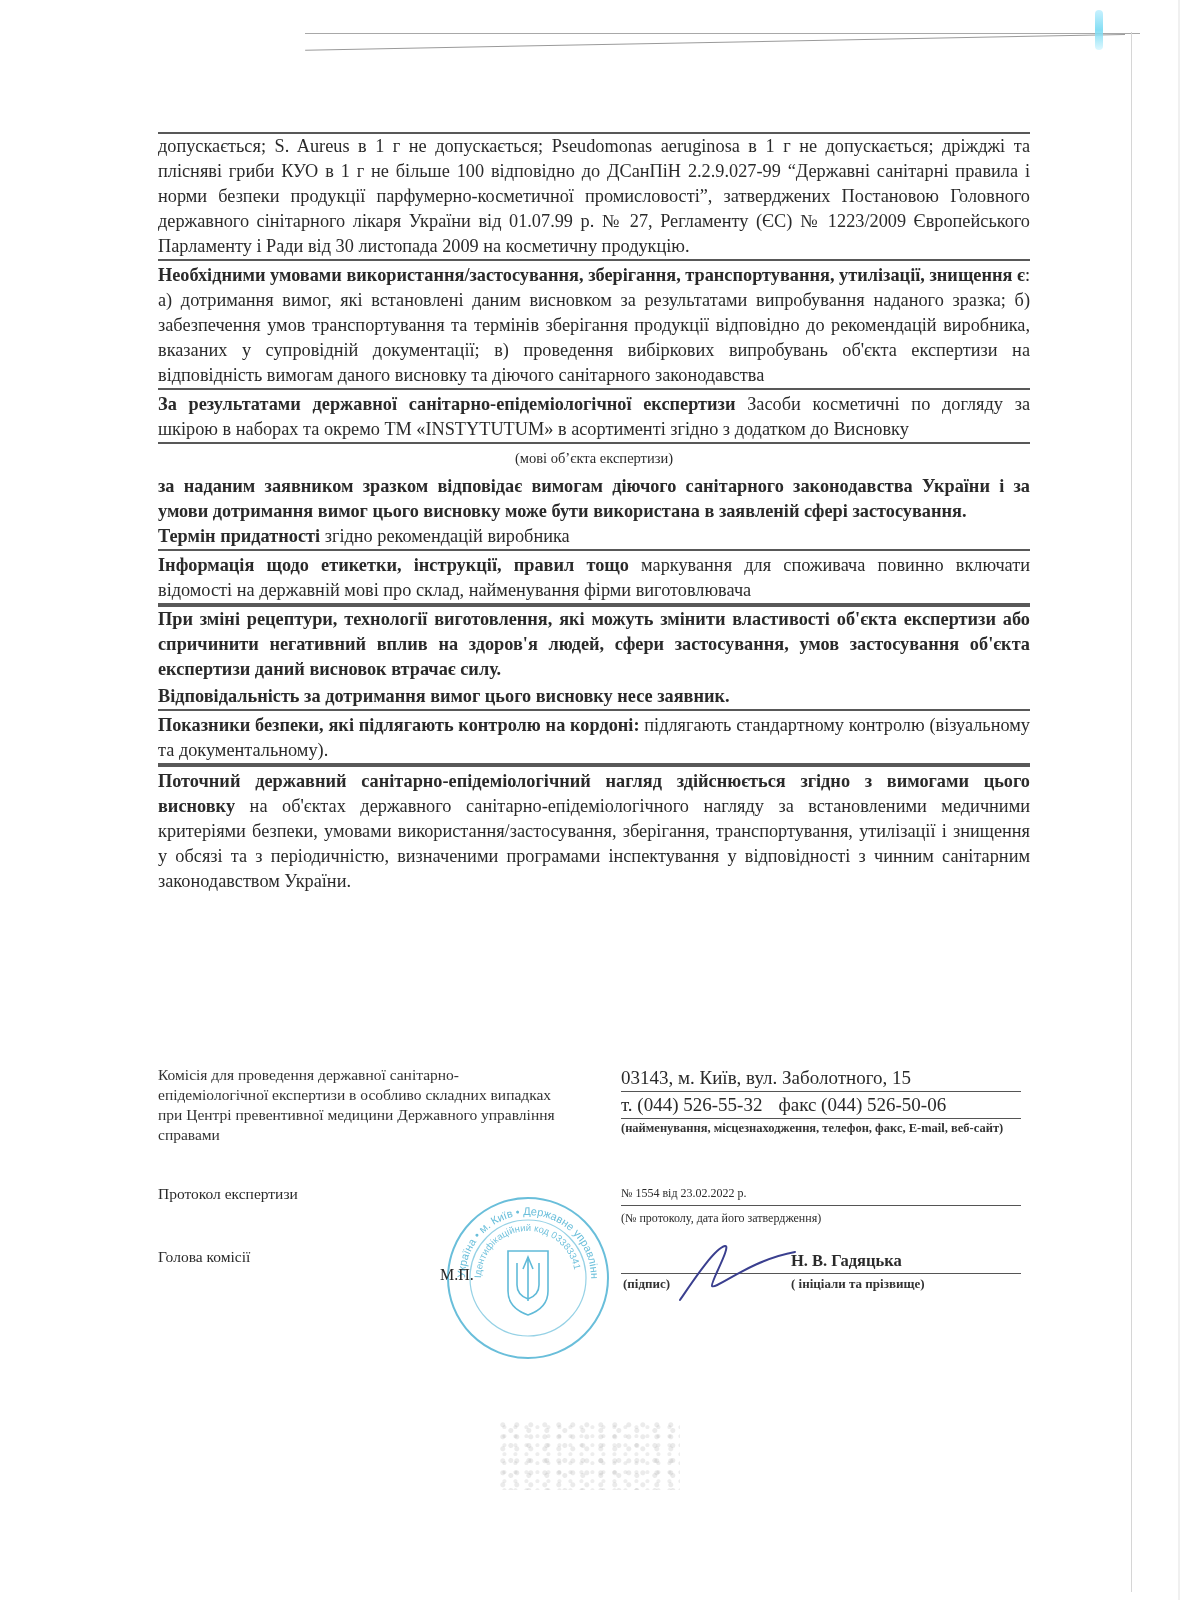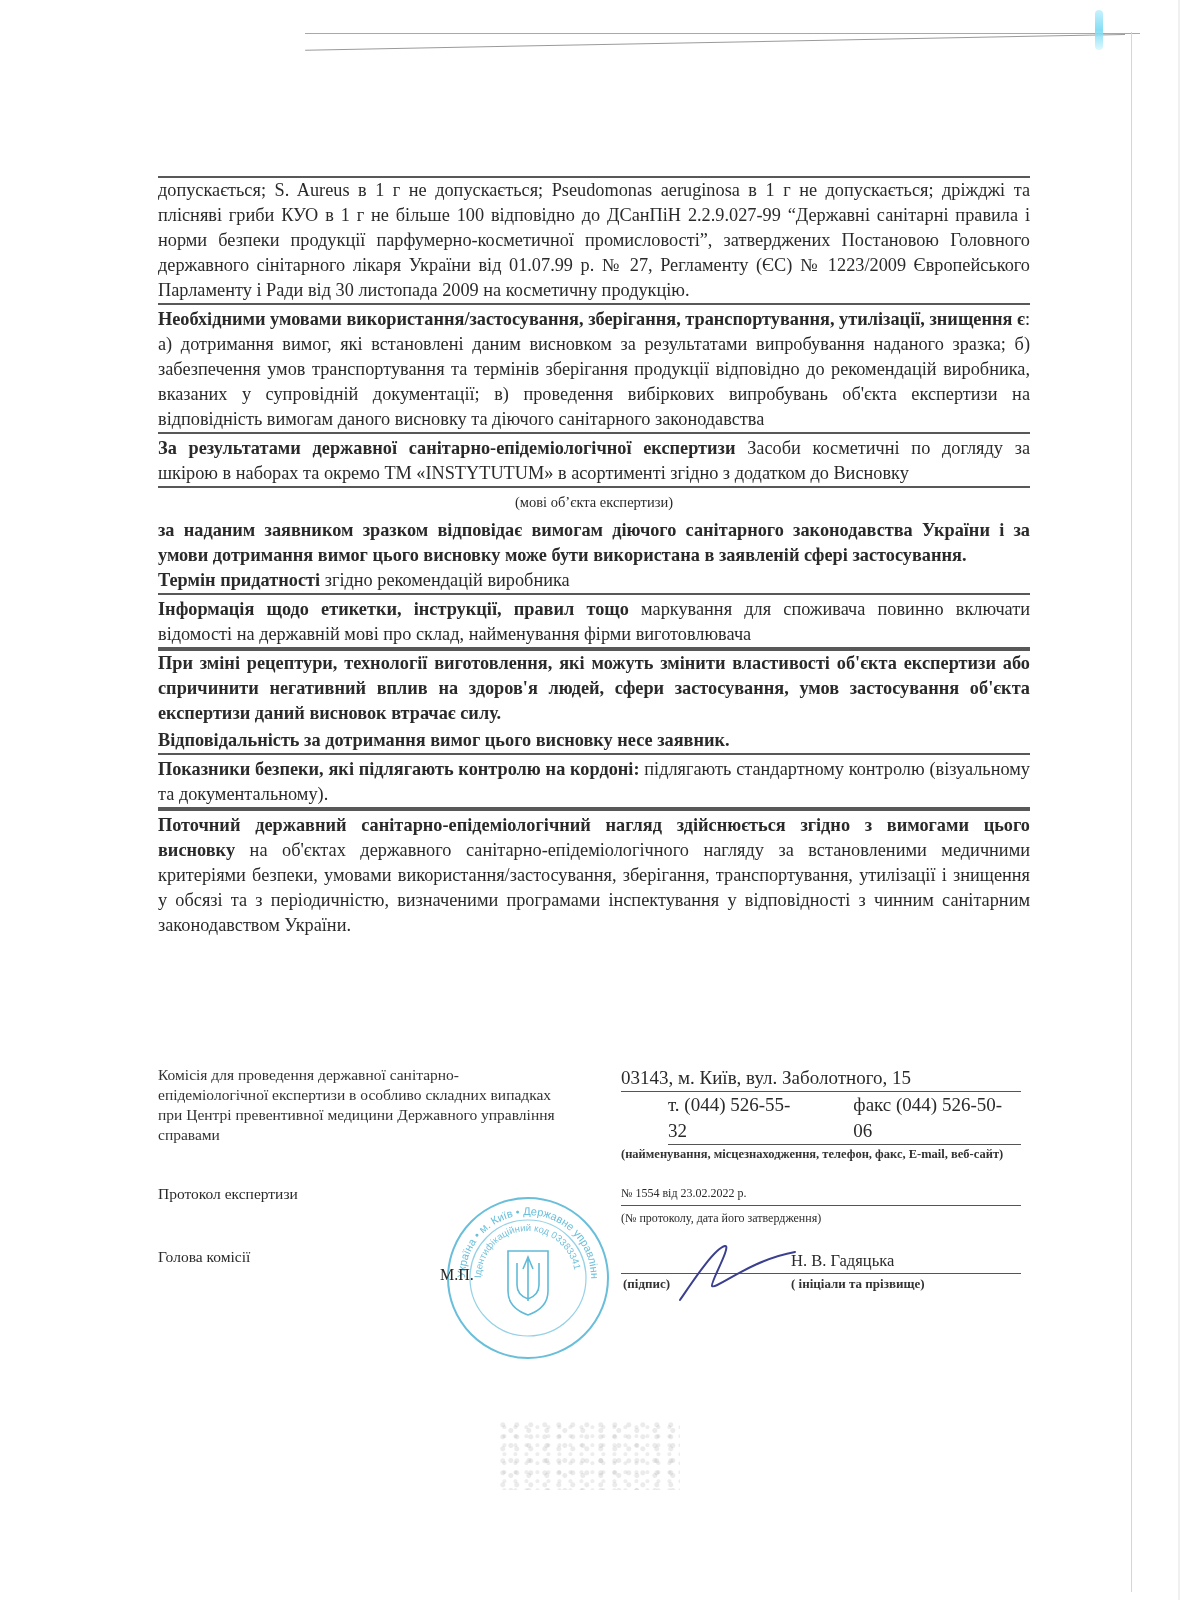--- a/index.html
+++ b/index.html
@@ -8,21 +8,21 @@
     background:#ffffff;
     font-family: "Liberation Serif", "DejaVu Serif", serif;
     color:#2a2a2a;
   }
   .scan-edge-top1 { position:absolute; left:305px; top:34px; width:820px; height:1px; background:#9a9a9a; transform:rotate(-1.1deg); transform-origin:right center; }
   .scan-edge-top2 { position:absolute; left:305px; top:33px; width:835px; height:1px; background:#a8a8a8; }
   .scan-edge-right { position:absolute; left:1131px; top:32px; width:1px; height:1560px; background:#d6d6d6; }
   .scan-edge-right2 { position:absolute; left:1178px; top:0; width:2px; height:1600px; background:#f0f0f0; }
   .ink-blot { position:absolute; left:1095px; top:10px; width:8px; height:40px; background:linear-gradient(#bfefff,#6fd8f2,#d8f7ff); border-radius:4px; opacity:.85; }
 
-  .content { position:absolute; left:158px; top:132px; width:872px; font-size:18.3px; line-height:25px;margin-top:44px; }
+  .content { position:absolute; left:158px; top:132px; width:872px; font-size:18.3px; line-height:25px; }
   .rule { height:0; border-top:2px solid #585858; margin:0; }
   .p { margin:0; text-align:justify; }
   .p.left { text-align:left; }
   .b { font-weight:bold; }
   .caption { text-align:center; font-size:14.5px; line-height:20px; margin:4px 0 6px 0; }
   .sec { padding-top:2px; }
 
   .footer { position:absolute; left:158px; top:1065px; width:880px; font-size:15.5px; line-height:20px; }
   .left-col { position:absolute; left:0; top:0; width:400px; color:#333; }
   .right-col { position:absolute; left:463px; top:0; width:400px; }
@@ -79,21 +79,21 @@
 
   <div class="rule"></div>
 
   <p class="p sec"><span class="b">Поточний державний санітарно-епідеміологічний нагляд здійснюється згідно з вимогами цього висновку</span><span> на об'єктах державного санітарно-епідеміологічного нагляду за встановленими медичними критеріями безпеки, умовами використання/застосування, зберігання, транспортування, утилізації і знищення у обсязі та з періодичністю, визначеними програмами інспектування у відповідності з чинним санітарним законодавством України.</span></p>
 </div>
 
 <div class="footer">
   <div class="left-col">Комісія для проведення державної санітарно-епідеміологічної експертизи в особливо складних випадках при Центрі превентивної медицини Державного управління справами</div>
   <div class="right-col">
     <div class="addr addr-line">03143, м. Київ, вул. Заболотного, 15</div>
-    <div class="addr addr-line" style="display:flex; gap:44px;margin-left:47px;">
+    <div class="addr addr-line" style="display:flex; gap:16px;">
       <span>т. (044) 526-55-32</span>
       <span>факс (044) 526-50-06</span>
     </div>
     <div class="small" style="margin-top:2px;">(найменування, місцезнаходження, телефон, факс, E-mail, веб-сайт)</div>
   </div>
 </div>
 
 <div class="lbl" style="left:158px; top:1185px;">Протокол експертизи</div>
 <div style="position:absolute; left:621px; top:1181px; width:400px;">
   <div class="proto addr-line">№ 1554 від 23.02.2022 р.</div>
@@ -116,21 +116,21 @@
     <textPath href="#stampArcInner">Ідентифікаційний код 03383341</textPath>
   </text>
   <g stroke="#4fb3d4" fill="none" stroke-width="1.6" opacity="0.9">
     <path d="M65 78 L105 78 L105 118 Q105 135 85 142 Q65 135 65 118 Z"></path>
     <path d="M85 84 L85 128 M74 90 L74 112 Q74 122 85 126 M96 90 L96 112 Q96 122 85 126 M80 96 L85 84 L90 96"></path>
   </g>
 </svg>
 <div class="mp">М.П.</div>
 
 <div style="position:absolute; left:621px; top:1251px; width:400px;">
-  <div style="border-bottom:1.5px solid #555; height:22px; position:relative;">
+  <div style="border-bottom:1.5px solid #555; height:22px; position:relative;font-weight:bold;">
     <span style="position:absolute; left:170px; top:0; font-size:16.5px;">Н. В. Гадяцька</span>
   </div>
   <div style="position:relative; height:18px; font-size:13px; font-weight:bold; color:#333;">
     <span style="position:absolute; left:2px; top:2px;">(підпис)</span>
     <span style="position:absolute; left:170px; top:2px;">( ініціали та прізвище)</span>
   </div>
 </div>
 <svg style="position:absolute; left:670px; top:1238px; width:130px; height:70px;" viewBox="0 0 130 70">
   <path d="M10 62 C 25 40, 45 10, 55 8 C 62 7, 40 45, 42 48 C 46 52, 80 22, 125 14" fill="none" stroke="#3a3f8f" stroke-width="2" stroke-linecap="round"></path>
 </svg>

